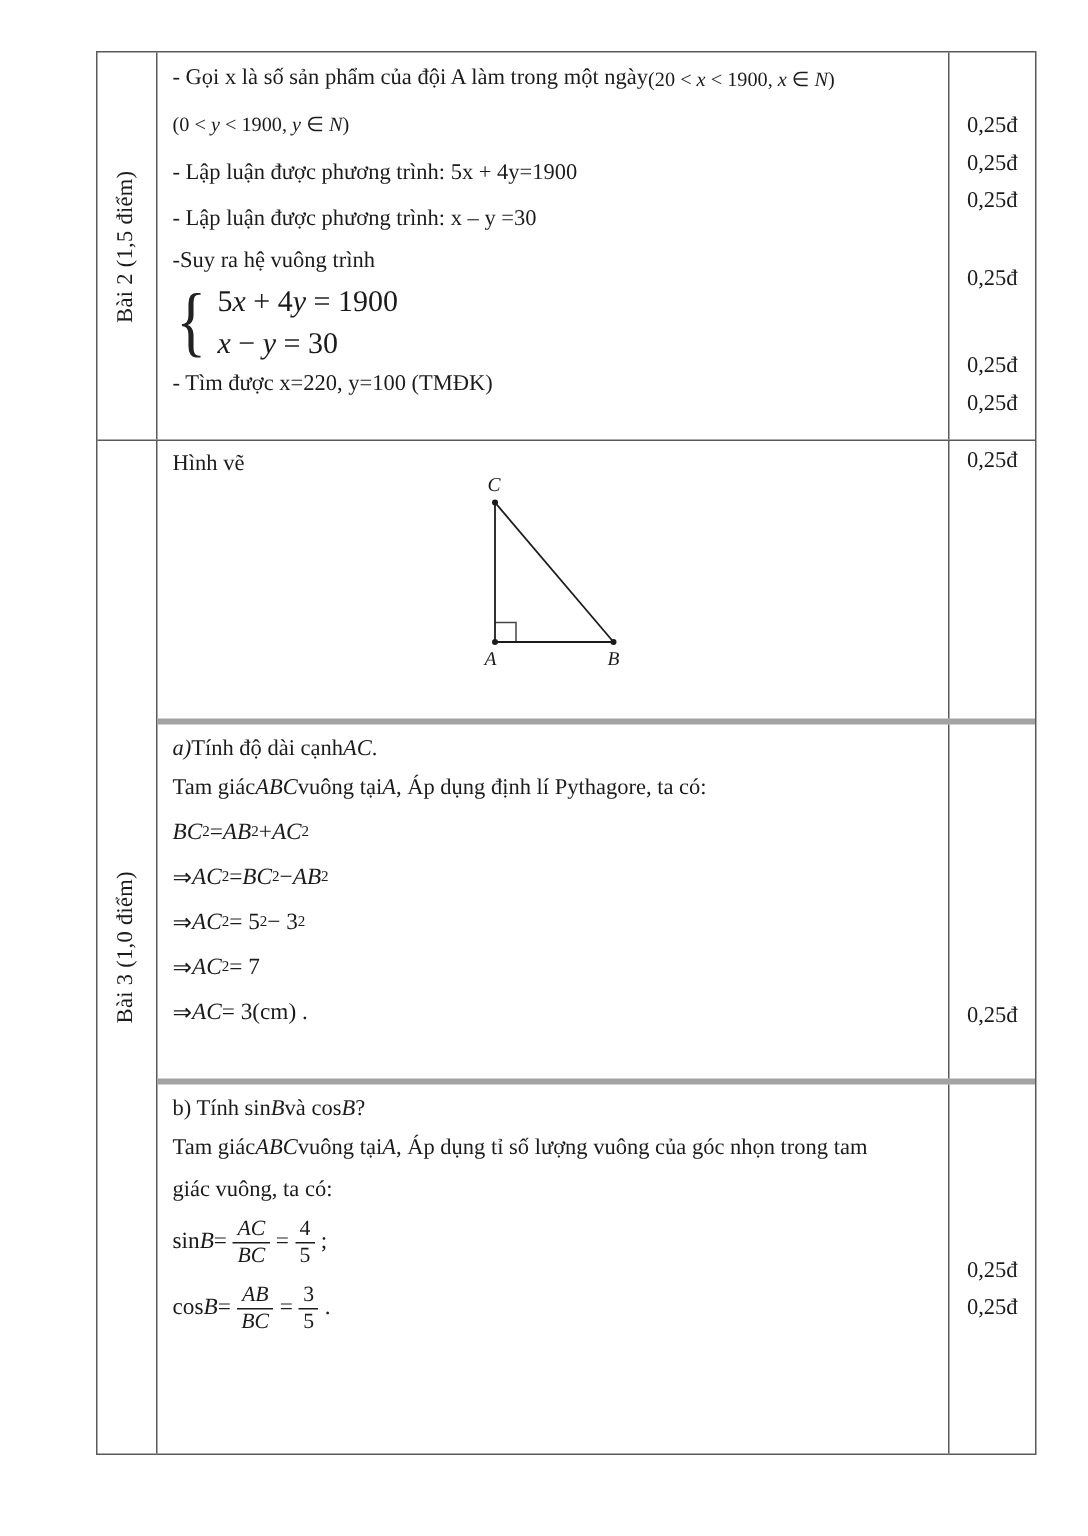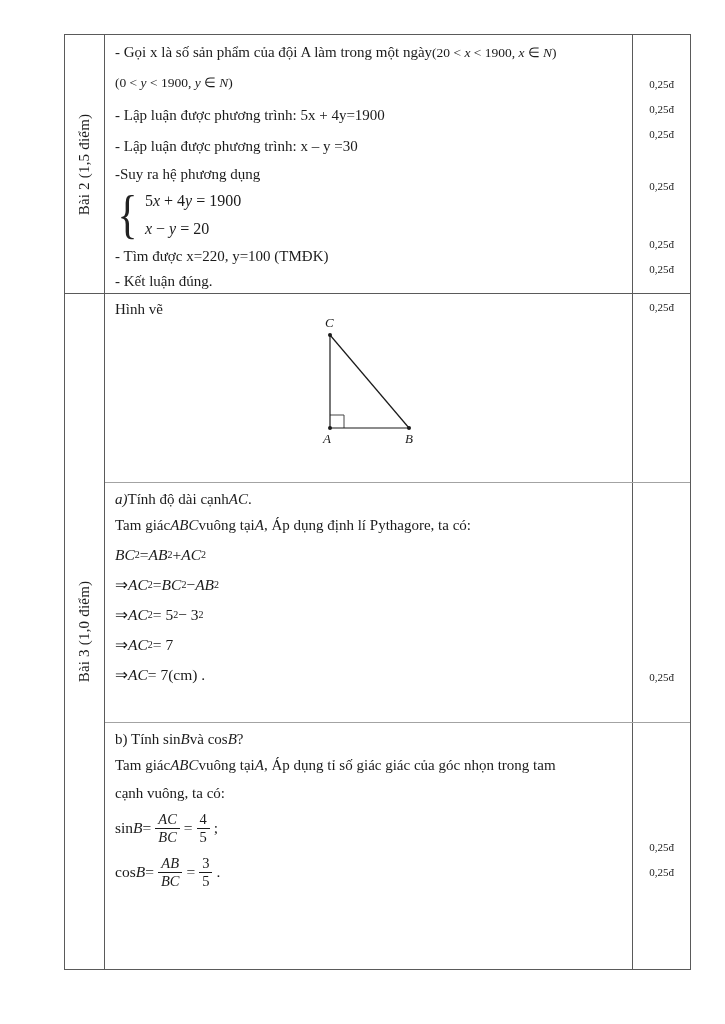--- a/index.html
+++ b/index.html
@@ -22,44 +22,44 @@
   }
   .vlabel {
     transform:rotate(-90deg); white-space:nowrap;
     font-size:15px; letter-spacing:0.2px;
   }
   .content-cell {
     flex:1 1 auto; border-right:1px solid #5a5a5a;
     padding:4px 6px 0 10px; position:relative; overflow:hidden;
   }
   .points-cell {
-    width:57px; flex:0 0 57px; position:relative; font-size:11px;
+    width:57px; flex:0 0 57px; position:relative; font-size:15px;
   }
   .pt { position:absolute; left:0; right:0; text-align:center; line-height:20px; }
   .bai3-right { flex:1 1 auto; display:flex; flex-direction:column; }
-  .subrow { display:flex; border-bottom:1px solid #a3a3a3; }
+  .subrow { display:flex; border-bottom:4px solid #a3a3a3; }
   .subrow:last-child { border-bottom:none; }
   .subrow-fig { height:189px; }
   .subrow-a { height:240px; }
   .subrow-b { flex:1 1 auto; }
   .l {
     display:flex; align-items:center; white-space:nowrap;
     font-size:15px;
     font-family:Liberation Serif, serif;
   }
   .math { font-size:13.5px; }
   .it { font-style:italic; }
   sup { font-size:10px; vertical-align:super; line-height:0; }
   .eq { font-size:15.5px; }
   .system { display:flex; align-items:center; }
   .brace {
     font-size:52px; line-height:1; font-weight:400;
     transform:scaleX(0.8); margin-right:5px; color:#222;
   }
-  .sys-eqs .eq-line { line-height:28px; font-size:16px; white-space:nowrap; }
+  .sys-eqs .eq-line { line-height:28px; font-size:20px; white-space:nowrap; }
   .frac {
     display:inline-flex; flex-direction:column; text-align:center;
     vertical-align:middle; margin:0 4px; font-size:14.5px; line-height:17px;
   }
   .frac .num { border-bottom:1px solid #1b1b1b; padding:0 3px; }
   .frac .den { padding:0 3px; }
   .fig-wrap { position:absolute; left:195px; top:22px; }
   svg text { font-family:"Liberation Serif", serif; font-style:italic; font-size:13px; fill:#1b1b1b; }
 </style>
 </head>
@@ -74,30 +74,29 @@
     <div class="content-cell">
       <div class="l" style="height:26px">
         <span>- Gọi x là số sản phẩm của đội A làm trong một ngày </span>
           <span class="math"><span>(20 &lt; </span><span class="it">x</span><span> &lt; 1900, </span><span class="it">x</span><span> ∈ </span><span class="it">N</span><span>)</span></span>
       </div>
       <div class="l" style="height:34px">
           <span class="math"><span>(0 &lt; </span><span class="it">y</span><span> &lt; 1900, </span><span class="it">y</span><span> ∈ </span><span class="it">N</span><span>)</span></span>
       </div>
       <div class="l" style="height:32px">- Lập luận được phương trình: 5x + 4y=1900</div>
       <div class="l" style="height:30px">- Lập luận được phương trình: x – y =30</div>
-      <div class="l" style="height:26px">-Suy ra hệ phương dụng</div>
+      <div class="l" style="height:26px">-Suy ra hệ vuông trình</div>
       <div class="system" style="height:56px">
         <span class="brace">{</span>
         <div class="sys-eqs">
           <div class="eq-line"><span>5</span><span class="it">x</span><span> + 4</span><span class="it">y</span><span> = 1900</span></div>
-          <div class="eq-line"><span class="it">x</span><span> − </span><span class="it">y</span><span> = 20</span></div>
+          <div class="eq-line"><span class="it">x</span><span> − </span><span class="it">y</span><span> = 30</span></div>
         </div>
       </div>
       <div class="l" style="height:26px">- Tìm được x=220, y=100 (TMĐK)</div>
-      <div class="l" style="height:24px">- Kết luận đúng.</div>
     </div>
     <div class="points-cell">
       <span class="pt" style="top:39px">0,25đ</span>
       <span class="pt" style="top:64px">0,25đ</span>
       <span class="pt" style="top:89px">0,25đ</span>
       <span class="pt" style="top:141px">0,25đ</span>
       <span class="pt" style="top:199px">0,25đ</span>
       <span class="pt" style="top:224px">0,25đ</span>
     </div>
   </div>
@@ -178,21 +177,21 @@
             </div>
           <div class="l eq" style="height:30px">
               <span>⇒ </span>
               <span class="it">AC</span>
               <sup>2</sup>
               <span> = 7</span>
             </div>
           <div class="l eq" style="height:30px">
               <span>⇒ </span>
               <span class="it">AC</span>
-              <span> = 7(cm) .</span>
+              <span> = 3(cm) .</span>
             </div>
         </div>
         <div class="points-cell">
           <span class="pt" style="top:184px">0,25đ</span>
         </div>
       </div>
 
       <div class="subrow subrow-b">
         <div class="content-cell">
           <div class="l" style="height:24px">
@@ -200,23 +199,23 @@
               <span class="it">B</span>
               <span> và cos</span>
               <span class="it">B</span>
               <span>?</span>
             </div>
           <div class="l" style="height:28px">
               <span>Tam giác </span>
               <span class="it">ABC</span>
               <span> vuông tại </span>
               <span class="it">A</span>
-              <span> , Áp dụng tỉ số giác giác của góc nhọn trong tam</span>
-            </div>
-          <div class="l" style="height:28px">cạnh vuông, ta có:</div>
+              <span> , Áp dụng tỉ số lượng vuông của góc nhọn trong tam</span>
+            </div>
+          <div class="l" style="height:28px">giác vuông, ta có:</div>
           <div class="l eq" style="height:42px">
               <span>sin </span>
               <span class="it">B</span>
               <span> = </span>
               <span class="frac it">
                 <span class="num">AC</span>
                 <span class="den">BC</span>
               </span>
               <span> = </span>
               <span class="frac">

